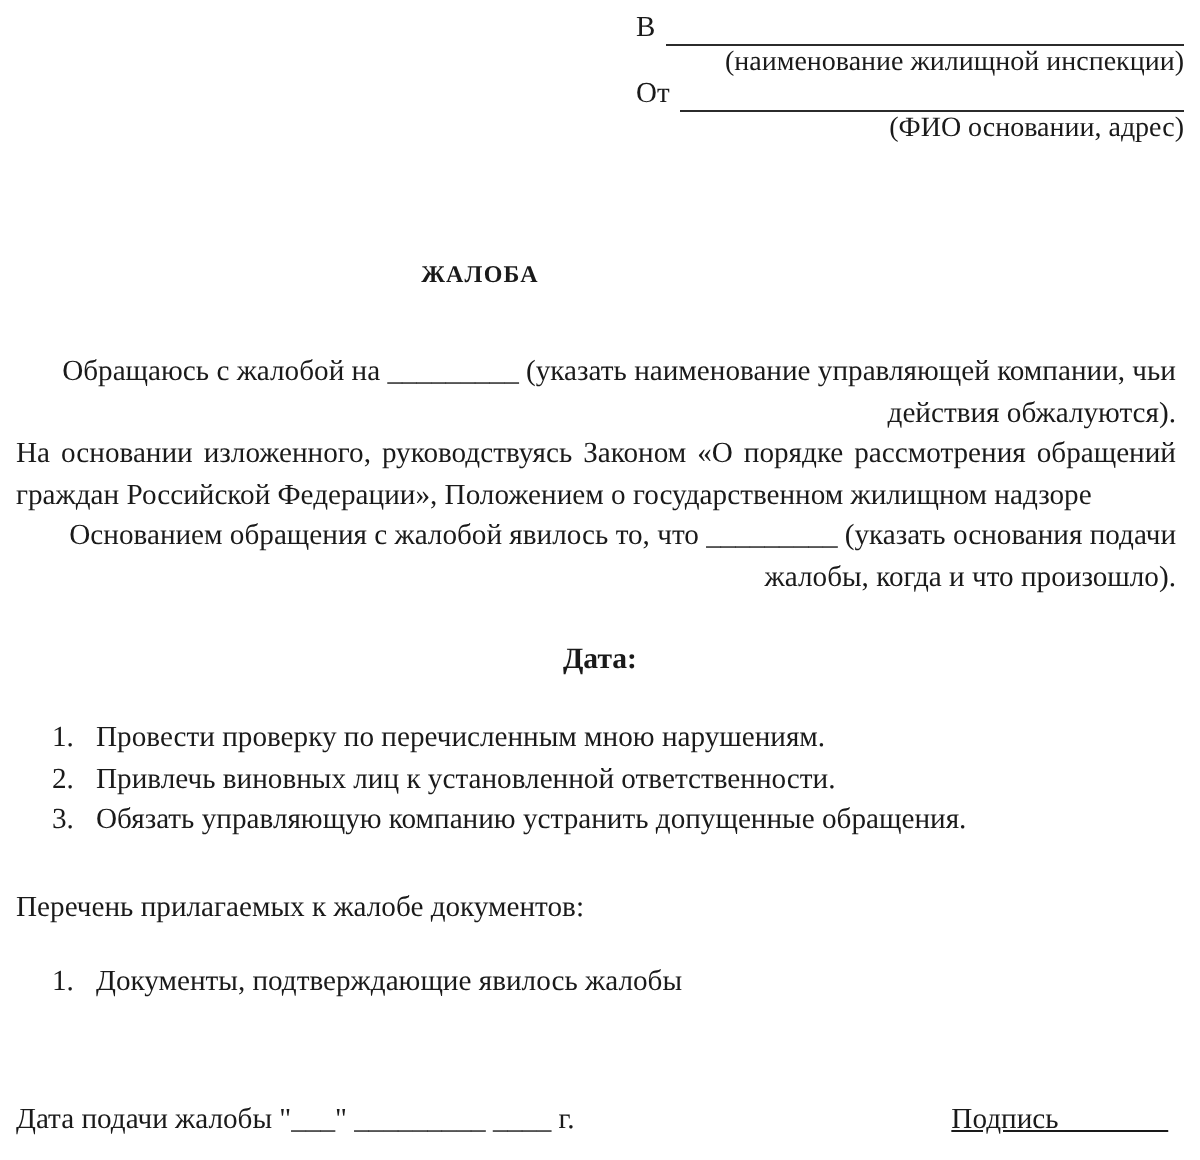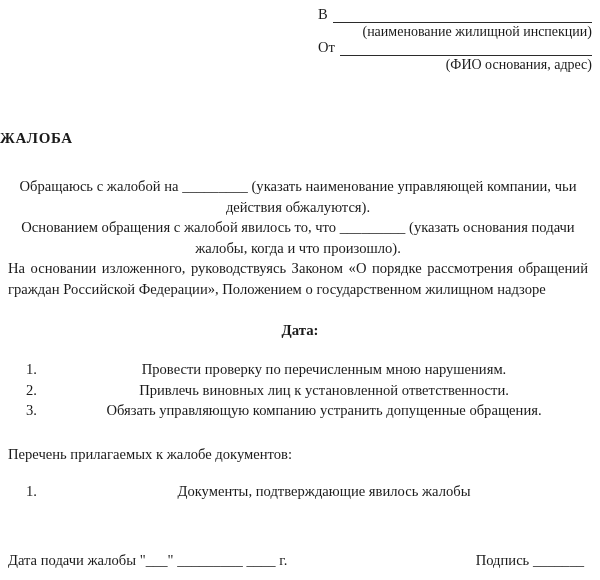--- a/index.html
+++ b/index.html
@@ -56,38 +56,38 @@
     white-space: nowrap;
     margin-top: 1px;
   }
 
   
   .doc-title {
     position: absolute;
     top: 130px;
     left: 0;
     width: 480px;
-    text-align: left;
-    font-size: 15px;
+    text-align: center;
+    font-size: 12px;
     font-weight: bold;
     letter-spacing: 0.6px;
   }
 
   
   .body-area {
     position: absolute;
     left: 8px;
     top: 176px;
     width: 580px;
   }
   p.para {
     margin: 0;
     font-size: 14.6px;
     line-height: 20.5px;
-    text-align: center;
+    text-align: right;
   }
   p.para.justify {
     text-align: justify;
     text-justify: inter-word;
   }
 
   
   .request-heading {
     position: absolute;
     top: 322px;
@@ -111,21 +111,20 @@
   }
   ol.doc-list li .num {
     flex: 0 0 auto;
     width: 22px;
     padding-left: 26px;
     box-sizing: content-box;
     text-align: left;
   }
   ol.doc-list li .txt {
     flex: 1 1 auto;
-    text-align: center;
   }
 
   .request-list {
     position: absolute;
     left: 0;
     top: 359px;
     width: 600px;
   }
 
   
@@ -157,49 +156,50 @@
     align-items: baseline;
     font-size: 14.6px;
     line-height: 19px;
   }
   .footer .date-line {
     white-space: pre;
   }
   .footer .sign-line {
     white-space: pre;
     padding-right: 8px;
+    text-decoration: underline;
   }
 </style>
 </head>
 <body>
 
 <div class="page">
 
   <div class="header-block">
 
     <div class="addr-row">
       <span class="addr-label">В</span>
       <span class="addr-rule"></span>
     </div>
     <div class="addr-caption">(наименование жилищной инспекции)</div>
 
     <div class="addr-row">
       <span class="addr-label">От</span>
       <span class="addr-rule"></span>
     </div>
-    <div class="addr-caption">(ФИО основания, адрес)</div>
+    <div class="addr-caption">(ФИО основании, адрес)</div>
 
   </div>
 
   <div class="doc-title">ЖАЛОБА</div>
 
   <div class="body-area">
     <p class="para">Обращаюсь с жалобой на _________ (указать наименование управляющей компании, чьи действия обжалуются).</p>
+    <p class="para justify">На основании изложенного, руководствуясь Законом «О порядке рассмотрения обращений граждан Российской Федерации», Положением о государственном жилищном надзоре</p>
     <p class="para">Основанием обращения с жалобой явилось то, что _________ (указать основания подачи жалобы, когда и что произошло).</p>
-    <p class="para justify">На основании изложенного, руководствуясь Законом «О порядке рассмотрения обращений граждан Российской Федерации», Положением о государственном жилищном надзоре</p>
   </div>
 
   <div class="request-heading">Дата:</div>
 
   <ol class="doc-list request-list">
     <li>
       <span class="num">1.</span>
       <span class="txt">Провести проверку по перечисленным мною нарушениям.</span>
     </li>
     <li>

